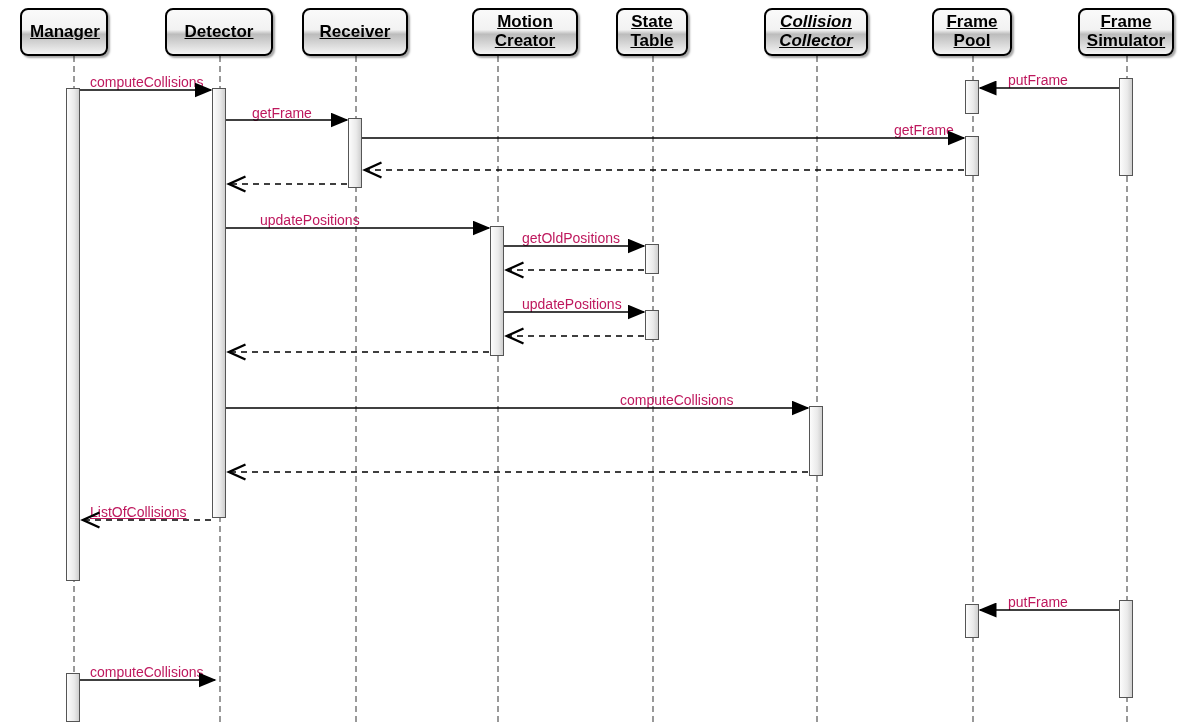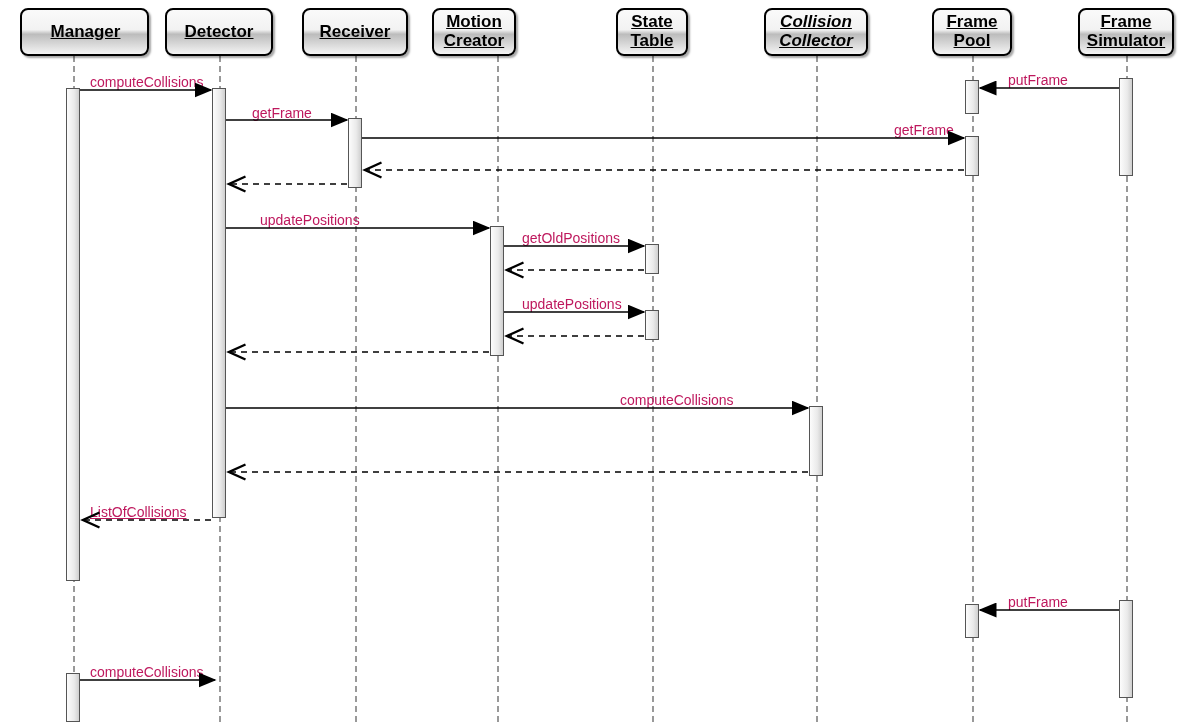--- a/index.html
+++ b/index.html
@@ -67,30 +67,30 @@
 
   <div class="lifeline" style="left:73px;"></div>
   <div class="lifeline" style="left:219px;"></div>
   <div class="lifeline" style="left:355px;"></div>
   <div class="lifeline" style="left:497px;"></div>
   <div class="lifeline" style="left:652px;"></div>
   <div class="lifeline" style="left:816px;"></div>
   <div class="lifeline" style="left:972px;"></div>
   <div class="lifeline" style="left:1126px;"></div>
 
-  <div class="participant" style="left:20px; width:129px;padding-left:8px;">
+  <div class="participant" style="left:20px; width:88px;padding-left:8px;">
     <span>Manager</span>
   </div>
   <div class="participant" style="left:302px; width:106px;">
     <span>Receiver</span>
   </div>
   <div class="participant" style="left:165px; width:108px;">
     <span>Detector</span>
   </div>
-  <div class="participant" style="left:432px; width:84px;">
+  <div class="participant" style="left:472px; width:106px;">
     <span>Motion<br>Creator</span>
   </div>
   <div class="participant" style="left:616px; width:72px;text-align:center;">
     <span>State<br>Table</span>
   </div>
   <div class="participant" style="left:764px; width:104px;font-style:italic;">
     <span>Collision<br>Collector</span>
   </div>
   <div class="participant" style="left:932px; width:80px;">
     <span>Frame<br>Pool</span>

